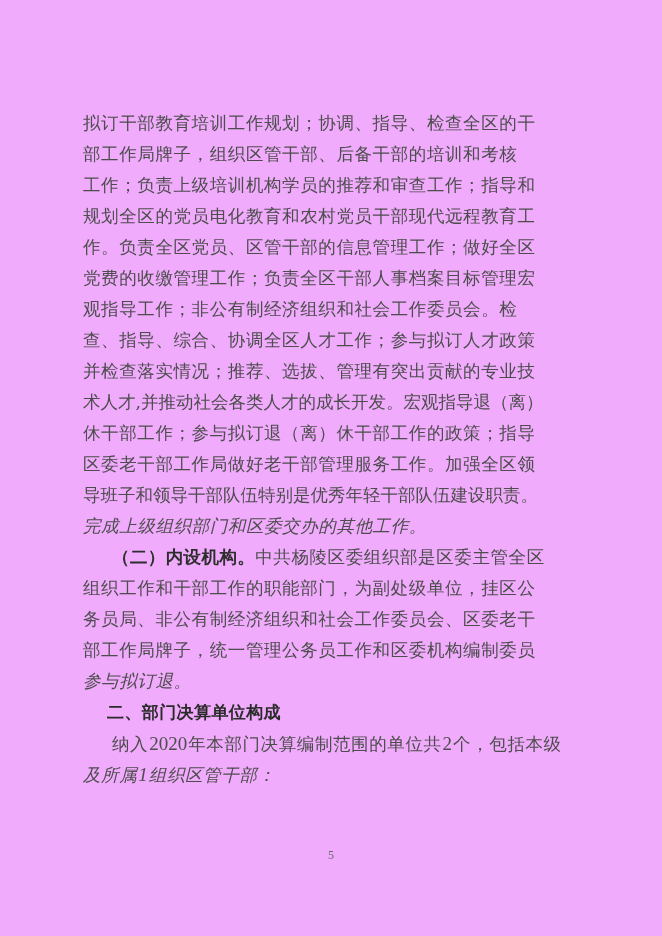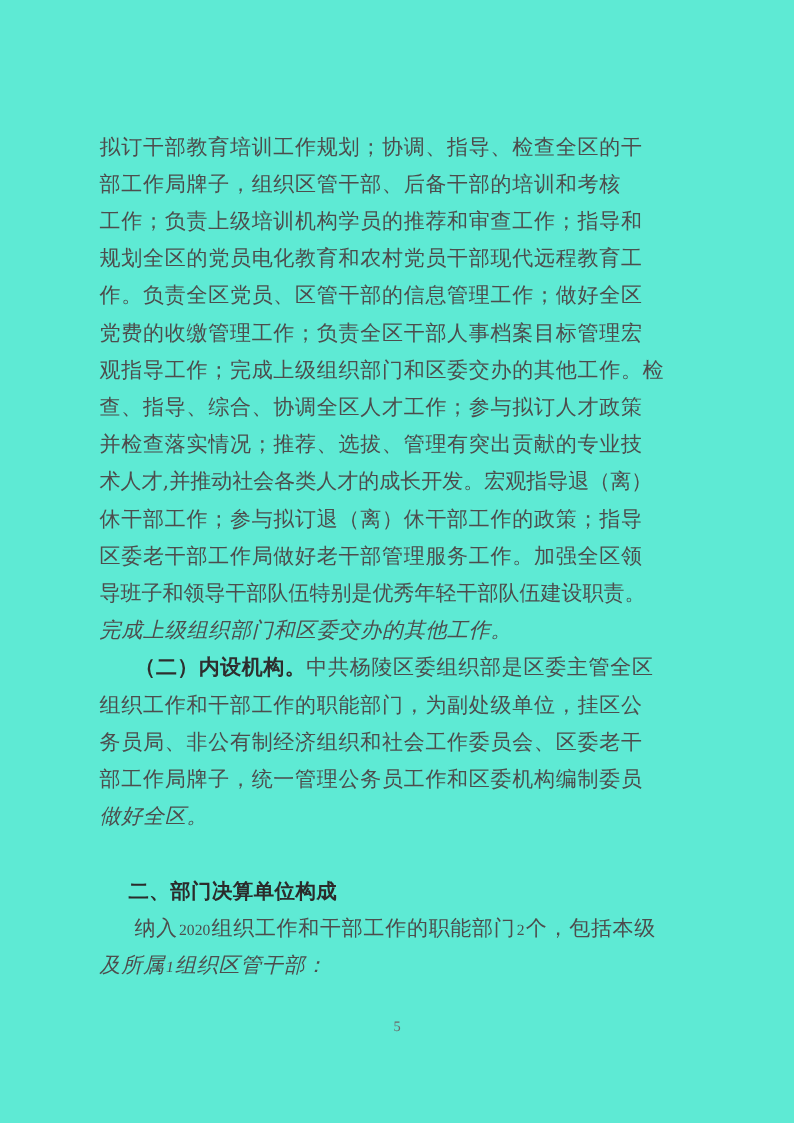--- a/index.html
+++ b/index.html
@@ -14,21 +14,21 @@
     overflow: hidden;
     font-family: "DejaVu Serif", "Liberation Serif", serif;
   }
 
   #page {
     position: absolute;
     left: 0;
     top: 0;
     width: 662px;
     height: 936px;
-    background: #5eead4;
+    background: #f0abfc;
   }
 
   
   .col {
     position: absolute;
     left: 83px;
     top: 108px;
     width: 496px;
   }
 
@@ -75,27 +75,26 @@
   .heading {
     height: 31px;
     line-height: 31px;
     white-space: pre;
     padding-left: 24px;
     font-family: "DejaVu Sans", "Liberation Sans", sans-serif;
     font-size: 17px;
     font-weight: bold;
     color: #2b2b2b;
     letter-spacing: 0.4px;
-    margin-top: 31px;
   }
 
   
   .num {
     font-family: "Liberation Serif", "DejaVu Serif", serif;
-    font-size: 13px;
+    font-size: 19px;
     letter-spacing: 0;
     padding: 0 1px;
   }
 
   
   .tight {
     letter-spacing: 0px;
   }
 
   
@@ -117,42 +116,42 @@
 
   <div class="col">
 
     <div>
       <div class="line j"><span>拟订干部教育培训工作规划；协调、指导、检查全区的干</span></div>
       <div class="line j"><span>部工作局牌子，组织区管干部、后备干部的培训和考核</span></div>
       <div class="line j"><span>工作；负责上级培训机构学员的推荐和审查工作；指导和</span></div>
       <div class="line j"><span>规划全区的党员电化教育和农村党员干部现代远程教育工</span></div>
       <div class="line j"><span>作。负责全区党员、区管干部的信息管理工作；做好全区</span></div>
       <div class="line j"><span>党费的收缴管理工作；负责全区干部人事档案目标管理宏</span></div>
-      <div class="line j"><span>观指导工作；完成上级组织部门和区委交办的其他工作。检</span></div>
+      <div class="line j"><span>观指导工作；非公有制经济组织和社会工作委员会。检</span></div>
       <div class="line j"><span>查、指导、综合、协调全区人才工作；参与拟订人才政策</span></div>
       <div class="line j"><span>并检查落实情况；推荐、选拔、管理有突出贡献的专业技</span></div>
       <div class="line tight"><span>术人才,并推动社会各类人才的成长开发。宏观指导退（离）</span></div>
       <div class="line j"><span>休干部工作；参与拟订退（离）休干部工作的政策；指导</span></div>
       <div class="line j"><span>区委老干部工作局做好老干部管理服务工作。加强全区领</span></div>
       <div class="line tight"><span>导班子和领导干部队伍特别是优秀年轻干部队伍建设职责。</span></div>
       <div class="line last"><span>完成上级组织部门和区委交办的其他工作。</span></div>
     </div>
 
     <div>
       <div class="line indent"><span class="bold-lead">（二）内设机构。</span><span>中共杨陵区委组织部是区委主管全区</span></div>
       <div class="line j"><span>组织工作和干部工作的职能部门，为副处级单位，挂区公</span></div>
       <div class="line j"><span>务员局、非公有制经济组织和社会工作委员会、区委老干</span></div>
       <div class="line j"><span>部工作局牌子，统一管理公务员工作和区委机构编制委员</span></div>
-      <div class="line last"><span>做好全区。</span></div>
+      <div class="line last"><span>参与拟订退。</span></div>
     </div>
 
     <div class="heading"><span>二、部门决算单位构成</span></div>
 
     <div>
-      <div class="line indent"><span>纳入</span><span class="num">2020</span><span>组织工作和干部工作的职能部门</span><span class="num">2</span><span>个，包括本级</span></div>
+      <div class="line indent"><span>纳入</span><span class="num">2020</span><span>年本部门决算编制范围的单位共</span><span class="num">2</span><span>个，包括本级</span></div>
       <div class="line last"><span>及所属</span><span class="num">1</span><span>组织区管干部：</span></div>
     </div>
 
   </div>
 
   <div id="folio">5</div>
 
 </div>
 
 </body></html>

